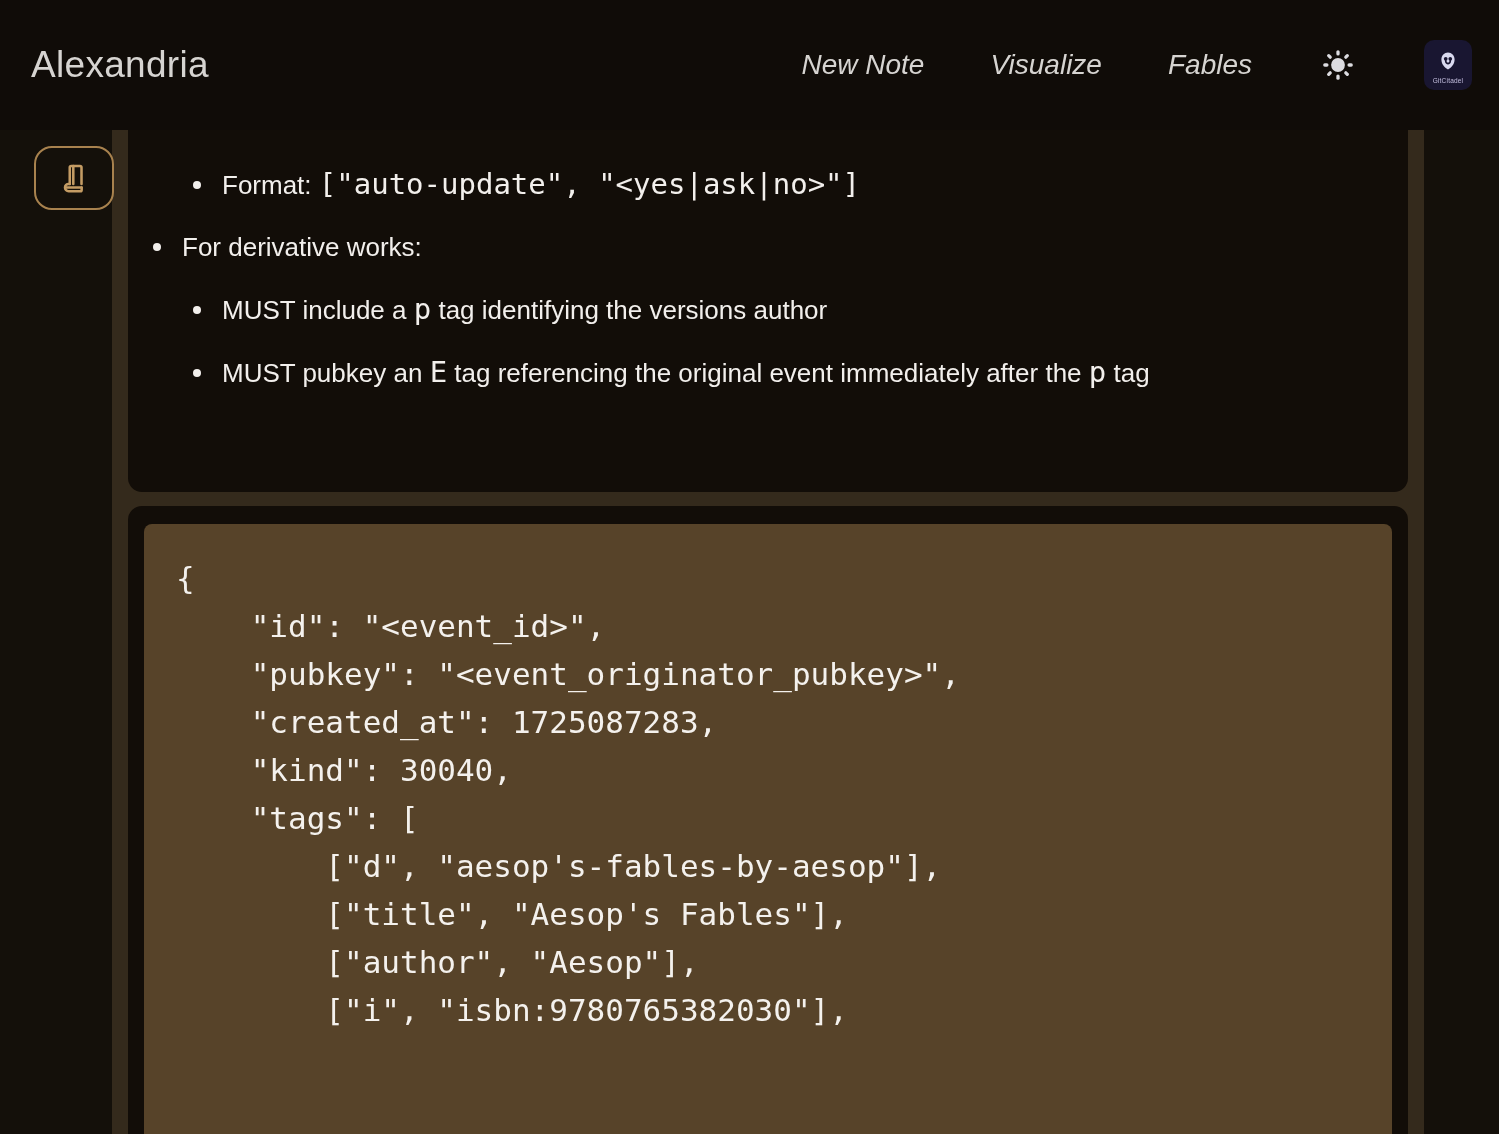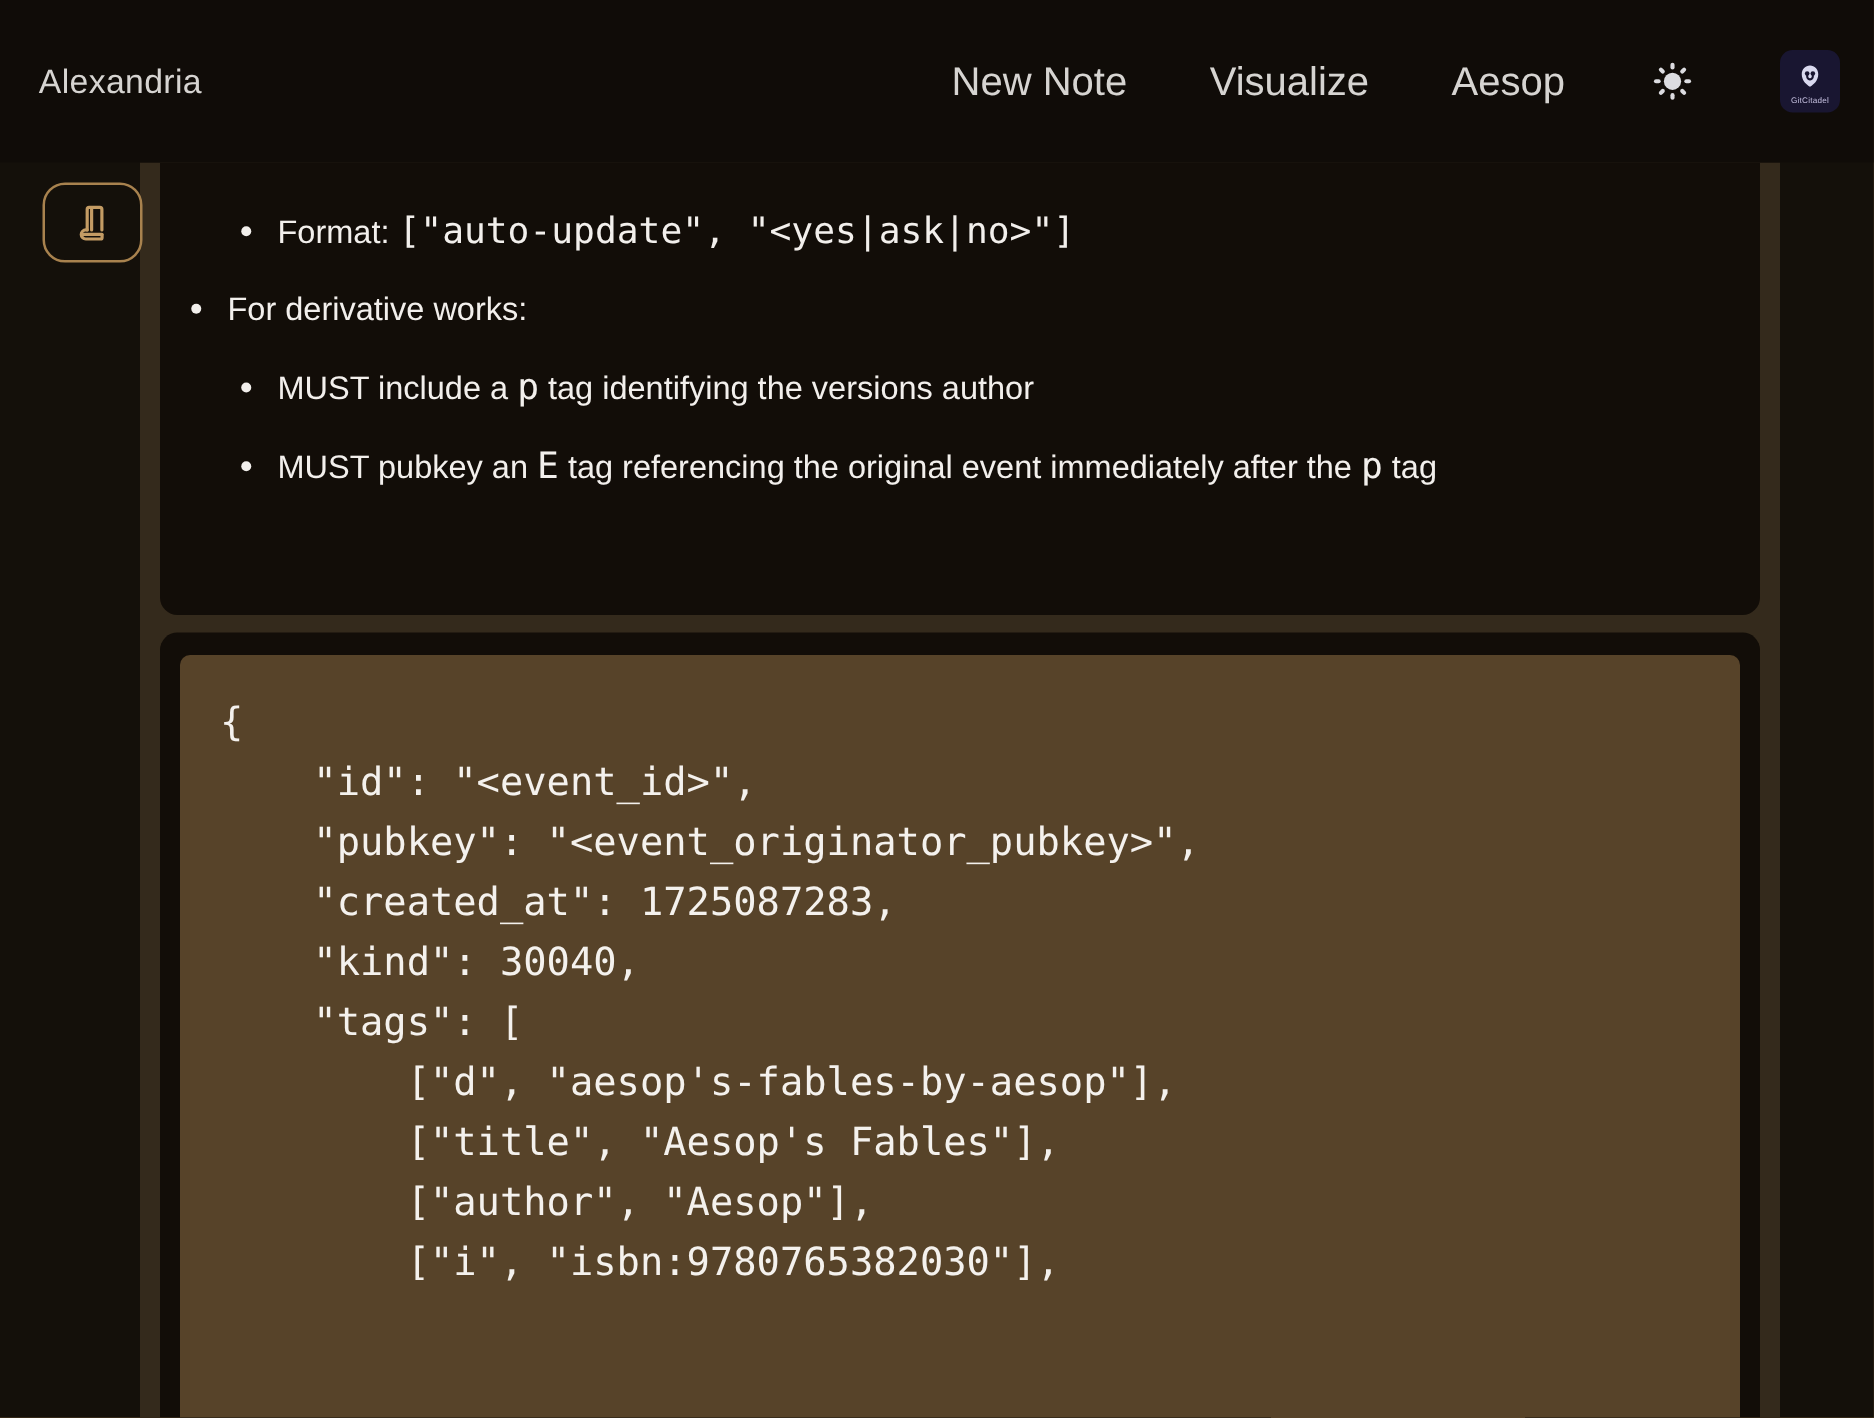--- a/index.html
+++ b/index.html
@@ -13,33 +13,33 @@
 
   
   .topnav {
     position: absolute; top: 0; left: 0; width: 1499px; height: 130px;
     display: flex; align-items: center;
     background: #100c08;
     z-index: 5;
   }
   .brand {
     margin-left: 31px;
-    font-size: 27px;
+    font-size: 37px;
     color: #d6d4d1;
     letter-spacing: .3px;
   }
   .nav-right {
     margin-left: auto;
     display: flex; align-items: center;
     gap: 66px;
     padding-right: 27px;
   }
   .nav-link {
-    font-size: 32px; color: #d6d4d1; text-decoration: none; cursor: pointer;
-    background: none; border: none; font-family: inherit;
+    font-size: 28px; color: #d6d4d1; text-decoration: none; cursor: pointer;
+    background: none; border: none; font-family: inherit; font-style: italic;
   }
   .theme-btn {
     background: none; border: none; cursor: pointer;
     width: 40px; height: 40px; display: flex; align-items: center; justify-content: center;
   }
   .logo-badge {
     width: 48px; height: 50px; border-radius: 10px;
     background: #191631;
     display: flex; flex-direction: column; align-items: center; justify-content: center;
     cursor: pointer;
@@ -137,21 +137,21 @@
   svg { display: block; }
 </style>
 </head>
 <body>
 
 <header class="topnav">
   <div class="brand">Alexandria</div>
   <nav class="nav-right">
     <a class="nav-link">New Note</a>
     <a class="nav-link">Visualize</a>
-    <a class="nav-link">Aesop</a>
+    <a class="nav-link">Fables</a>
     <button class="theme-btn">
       <span>
         <svg width="36" height="36" viewBox="0 0 24 24">
           <circle cx="12" cy="12" r="4.6" fill="#dcdce0"></circle>
           <g stroke="#dcdce0" stroke-width="2.2" stroke-linecap="round">
             <line x1="12" y1="3.2" x2="12" y2="4.6"></line>
             <line x1="12" y1="19.4" x2="12" y2="20.8"></line>
             <line x1="3.2" y1="12" x2="4.6" y2="12"></line>
             <line x1="19.4" y1="12" x2="20.8" y2="12"></line>
             <line x1="5.8" y1="5.8" x2="6.8" y2="6.8"></line>

